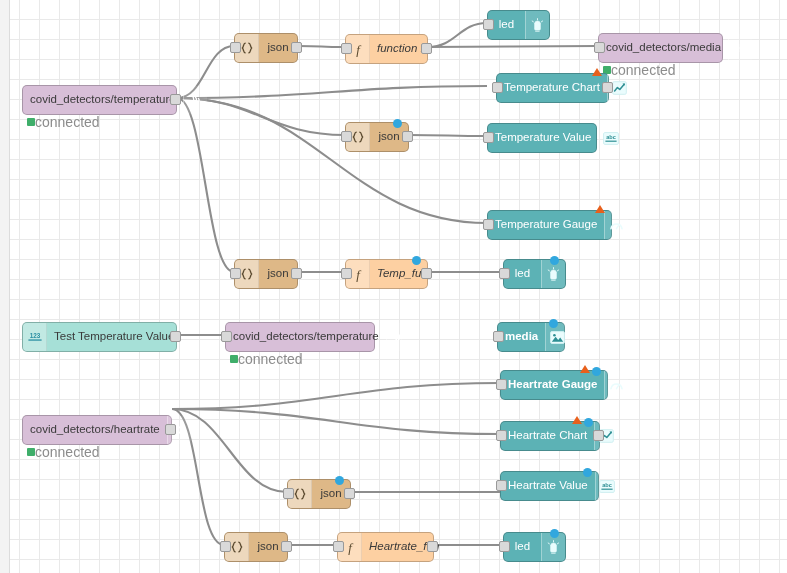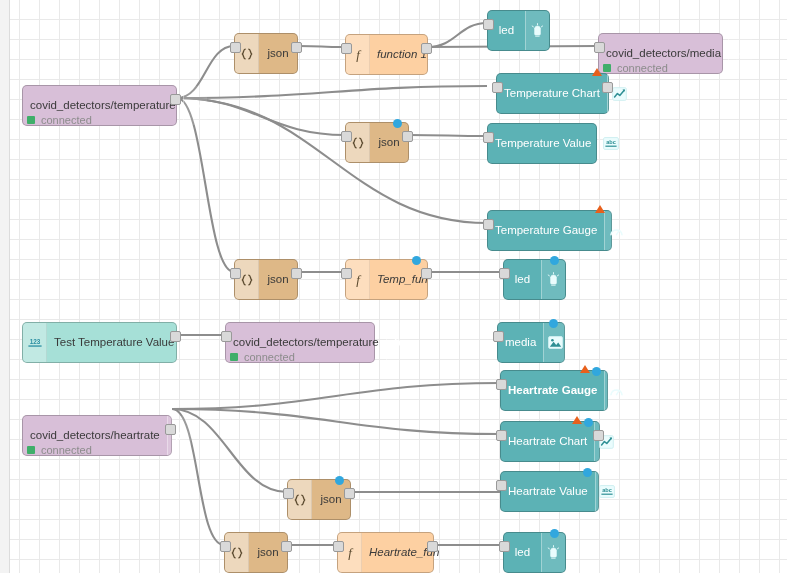--- a/index.html
+++ b/index.html
@@ -23,21 +23,21 @@
     background:#f3f3f3;border-right:1px solid #dcdcdc;
     z-index:30;
   }
   svg#wires{position:absolute;left:0;top:0;width:787px;height:573px;
     pointer-events:none;z-index:1;}
   .wire{fill:none;stroke:#8d8d8d;stroke-width:2.1;}
 
   .node{
     position:absolute;z-index:5;
     box-sizing:border-box;
-    height:41px;
+    height:30px;
     border-radius:5px;
     border:1px solid rgba(0,0,0,0.22);
     display:flex;align-items:center;
     font-size:11.5px;
     color:#3a3a3a;
     white-space:nowrap;
   }
   .node .lbl{flex:1;text-align:center;padding:0 7px;line-height:1;}
   .node.fn .lbl{font-style:italic;}
 
@@ -69,22 +69,22 @@
     position:absolute;width:9px;height:9px;top:8px;
     background:#d9d9d9;border:1px solid #999;border-radius:2px;
     z-index:6;
   }
   .port.in{left:-5px;}
   .port.out{right:-5px;}
 
   
   .status{
     position:absolute;top:28px;left:4px;
-    display:flex;align-items:center;gap:6px;
-    font-size:11px;color:#8c8c8c;z-index:6;
+    display:flex;align-items:center;gap:0;
+    font-size:14px;color:#8c8c8c;z-index:6;
   }
   .status .dot{width:8px;height:8px;background:#3fae6a;border-radius:1px;
     display:inline-block;}
 
   
   .badge-change{
     position:absolute;width:9px;height:9px;border-radius:50%;
     background:#31a7de;top:-4px;right:6px;z-index:8;
   }
   .badge-error{
@@ -306,21 +306,21 @@
               <path d="M9.4 5.4 C10.3 6.2 10.3 7.8 9.4 8.6"></path>
             </g>
           </svg>
         </span>
         <span class="port in"></span>
         <div class="status">
           <span class="dot"></span>
           <span>connected</span>
         </div>
       </div>
-      <div class="node dash" style="left: 497px; top: 322px; width: 68px;">
+      <div class="node dash" style="left: 497px; top: 322px; width: 68px; font-weight: bold;">
         <span class="lbl">media</span>
         <span class="ibox right">
           <svg width="15" height="13" viewBox="0 0 15 13">
             <rect x="0.6" y="0.6" width="13.8" height="11.8" rx="1.3" fill="#eafcfd" stroke="#cfeff1"></rect>
             <circle cx="4.4" cy="4.2" r="1.3" fill="#2e8f94"></circle>
             <polygon points="1.8,10.8 5.6,5.8 8.2,9 10.2,6.6 13.2,10.8" fill="#2e8f94"></polygon>
           </svg>
         </span>
         <span class="port in"></span>
         <span class="badge-change"></span>

